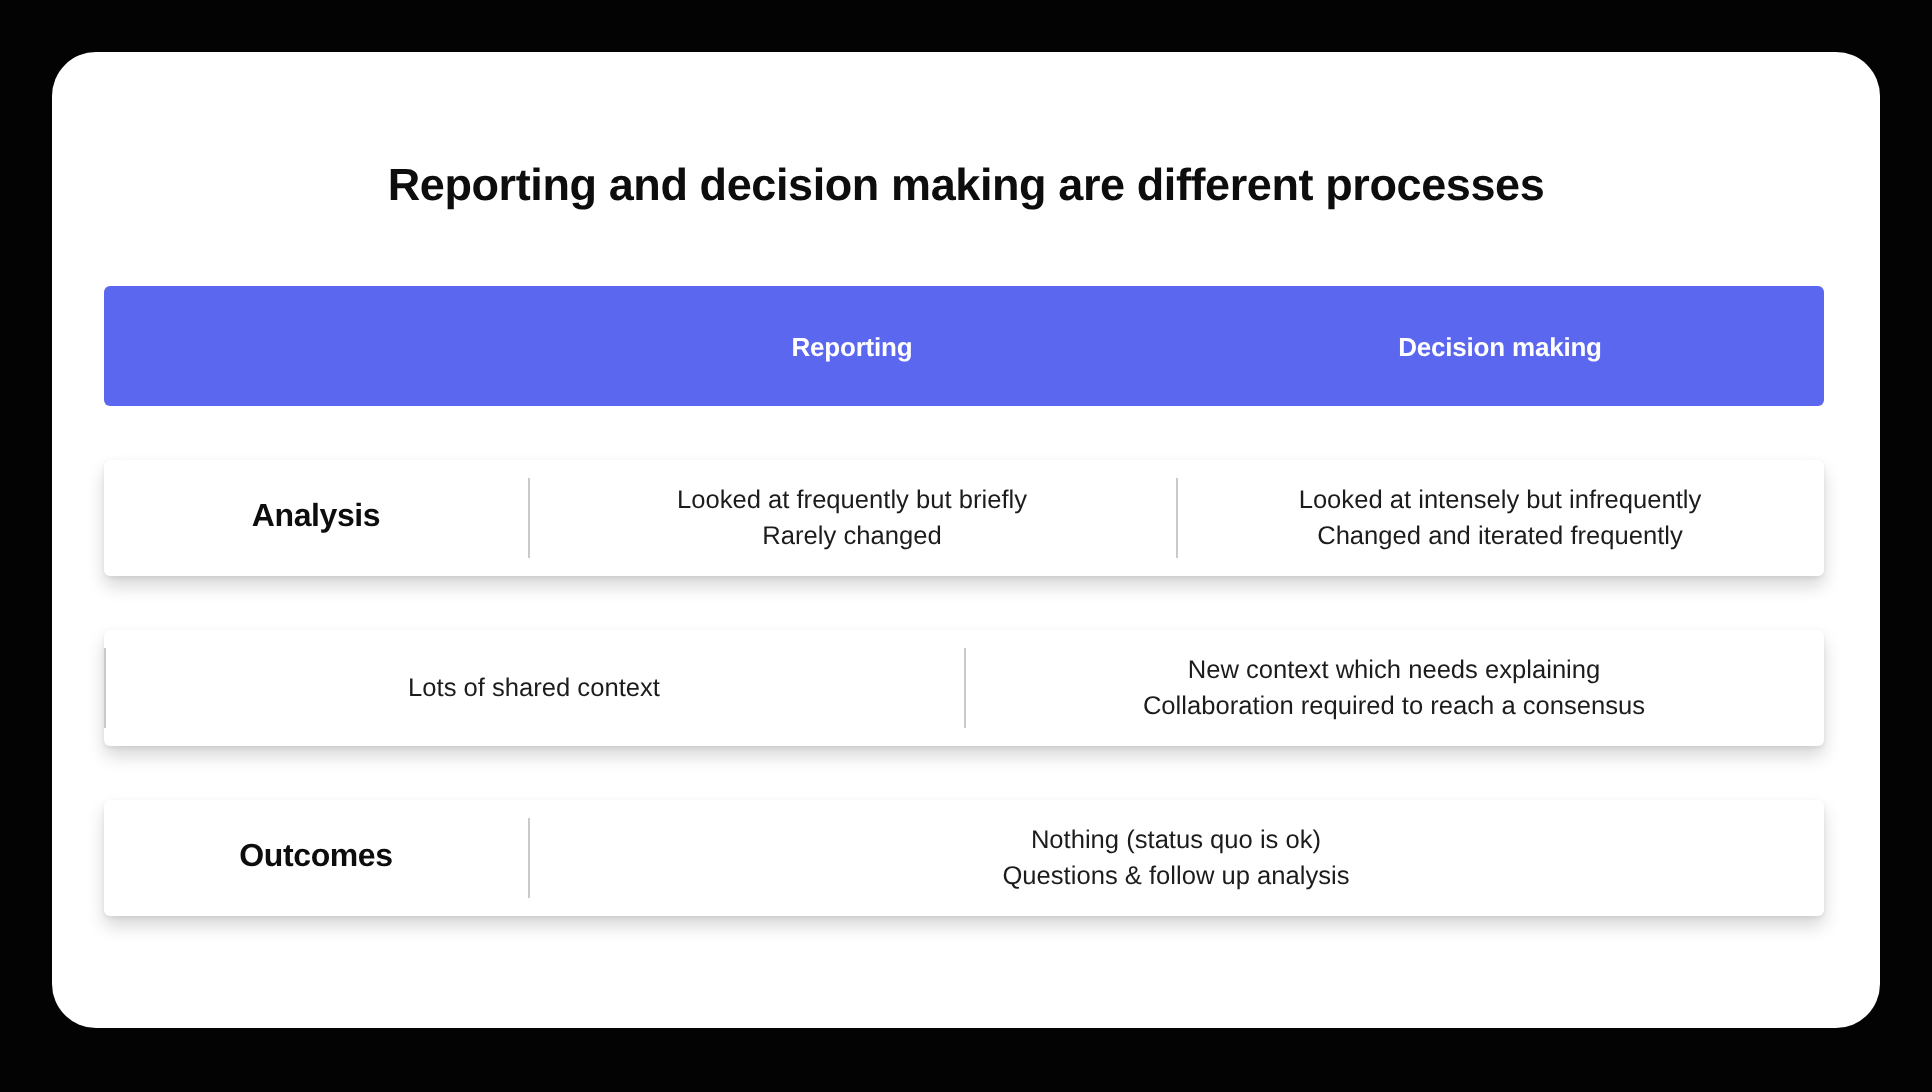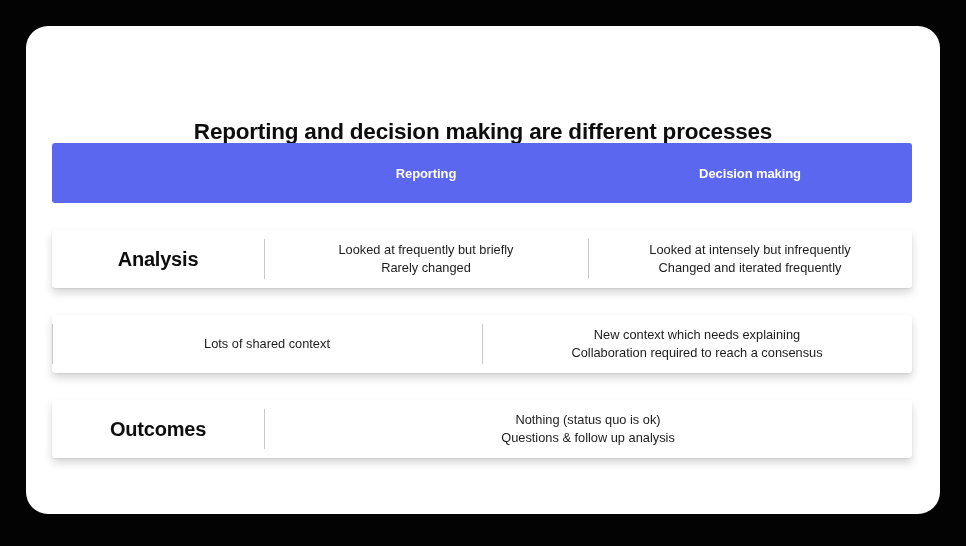--- a/index.html
+++ b/index.html
@@ -37,21 +37,20 @@
   .slide-title {
     position: absolute;
     left: 0;
     top: 54px;
     width: 914px;
     text-align: center;
     font-size: 22.5px;
     font-weight: bold;
     color: #0d0d0d;
     letter-spacing: -0.2px;
-    margin-top: 39px;
   }
 
   
   .table {
     position: absolute;
     left: 26px;
     top: 117px;
     width: 860px;
   }
 
@@ -85,21 +84,21 @@
     box-shadow: 0 5px 9px rgba(0,0,0,0.16), 0 1px 2px rgba(0,0,0,0.07);
     margin-top: 27px;
   }
 
   .row-label {
     width: 212px;
     flex: none;
     display: flex;
     align-items: center;
     justify-content: center;
-    font-size: 20px;
+    font-size: 16px;
     font-weight: bold;
     color: #0d0d0d;
     letter-spacing: -0.2px;
   }
 
   .row-cell {
     flex: 1 1 0;
     display: flex;
     flex-direction: column;
     align-items: center;

